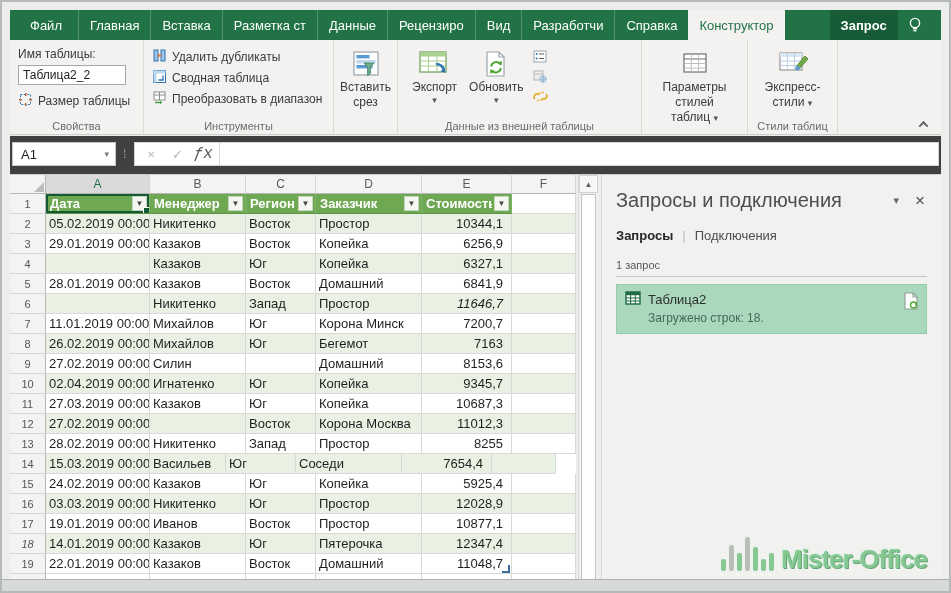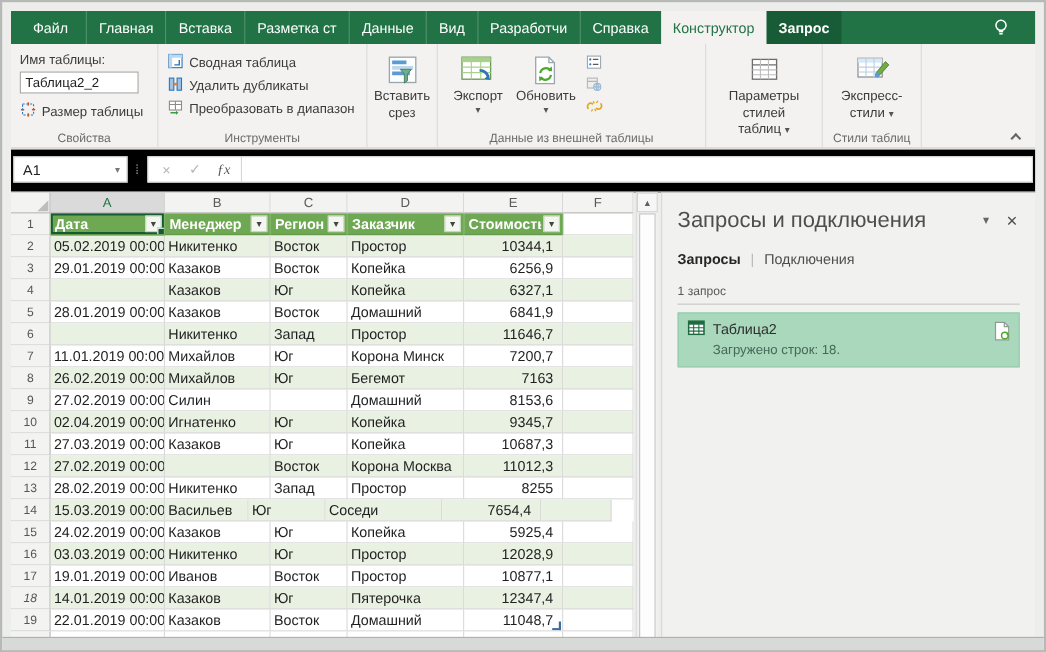--- a/index.html
+++ b/index.html
@@ -5,21 +5,21 @@
   * { margin:0; padding:0; box-sizing:border-box; }
   body { font-family:"Liberation Sans","DejaVu Sans",sans-serif; background:#fff; }
   #app { position:relative; width:951px; height:593px; border:2px solid #b6bab6; background:#ededeb; overflow:hidden; }
 
   
   .tabbar { position:absolute; top:8px; left:8px; right:8px; height:30px; background:#217346; display:flex; align-items:stretch; color:#fff; font-size:13px; }
   #tabs { display:flex; align-items:stretch; }
   .tab { display:flex; align-items:center; padding:0 11px; white-space:nowrap; cursor:default; border-left:1px solid rgba(255,255,255,0.22); }
   .tab.file { border-left:none; padding:0 16px 0 20px; }
   .tab.active { background:#f3f2f1; color:#217346; border-left:none; }
-  .tab.contextual { background:#185c37; border-left:none; font-weight:bold; }
+  .tab.contextual { background:#185c37; border-left:none; font-weight:bold;margin-left:45px; }
   .tabbar-right { margin-left:auto; display:flex; align-items:center; gap:8px; padding-right:14px; }
   .tb-item { display:flex; align-items:center; gap:6px; padding:0 10px; height:100%; }
   .tb-icon svg { display:block; }
 
   
   .ribbon { position:absolute; top:38px; left:8px; right:8px; height:95px; background:#f3f2f1; border-bottom:1px solid #d0cecb; display:flex; }
   .rgroup { position:relative; border-right:1px solid #dcdad7; padding:5px 8px 16px 8px; }
   .rgroup-label { position:absolute; bottom:2px; left:0; right:0; text-align:center; font-size:11px; color:#6b6b6b; white-space:nowrap; }
   .small-btn { display:flex; align-items:center; gap:5px; font-size:12px; color:#3b3b3b; margin:3px 0; white-space:nowrap; cursor:default; }
   .small-btn svg { flex:none; }
@@ -28,27 +28,27 @@
   .big-btn { display:flex; flex-direction:column; align-items:center; justify-content:flex-start; font-size:12px; color:#3b3b3b; padding:3px 6px; text-align:center; line-height:1.25; cursor:default; }
   .big-btn .bicon { height:32px; display:flex; align-items:center; }
   .drop { font-size:9px; color:#555; line-height:1; margin-top:1px; }
   .ext-row { display:flex; align-items:flex-start; }
   .mini-col { display:flex; flex-direction:column; gap:4px; padding:3px 2px; }
   .mini-btn { width:18px; height:16px; display:flex; align-items:center; justify-content:center; }
   .ribbon-collapse { position:absolute; right:10px; bottom:4px; width:16px; height:12px; display:flex; align-items:center; justify-content:center; cursor:default; }
   .chev { width:7px; height:7px; border-left:2px solid #666; border-top:2px solid #666; transform:rotate(45deg) translate(1px,1px); }
 
   
-  .fbar { position:absolute; top:134px; left:8px; right:8px; height:39px; background:#000000; display:flex; align-items:center; padding:4px 2px 6px 2px; border-bottom:1px solid #cfcfcf; }
+  .fbar { position:absolute; top:134px; left:8px; right:8px; height:39px; background:#404040; display:flex; align-items:center; padding:4px 2px 6px 2px; border-bottom:1px solid #cfcfcf; }
   .namebox { width:104px; height:24px; background:#fff; border:1px solid #c6c6c6; display:flex; align-items:center; font-size:13px; color:#222; padding-left:8px; }
   .namebox .nb-arrow { margin-left:auto; padding-right:6px; color:#777; font-size:9px; }
   .fdots { color:#a0a0a0; padding:0 7px; font-size:12px; letter-spacing:1px; }
   .fbtns { display:flex; align-items:center; gap:2px; background:#fff; border:1px solid #d6d6d6; height:24px; padding:0 4px; }
   .fbtn { width:24px; text-align:center; color:#b5b5b5; font-size:13px; }
-  .fbtn.fx { color:#595959; font-family:Liberation Serif, serif; font-style:italic; font-size:13px;text-align:center; }
+  .fbtn.fx { color:#595959; font-family:Liberation Mono, monospace; font-style:italic; font-size:16px;text-align:center; }
   .finput { flex:1; height:24px; background:#fff; border:1px solid #d6d6d6; border-left:none; font-size:13px; padding:0 6px; font-family:inherit; }
 
   
   #sheet { position:absolute; top:173px; left:8px; width:566px; height:408px; background:#fff; overflow:hidden; font-size:13px; }
   .g-row { display:flex; height:20px; }
   .colhdr-row { display:flex; height:19px; }
   .colhdr { background:#f3f3f2; border-right:1px solid #d5d5d5; border-bottom:1px solid #b7b7b7; color:#5a5a5a; font-size:12px; display:flex; align-items:center; justify-content:center; }
   .colhdr.selcol { background:#dadada; color:#217346; }
   .corner { position:relative; background:#f3f3f2; border-right:1px solid #b7b7b7; border-bottom:1px solid #b7b7b7; }
   .corner:after { content:''; position:absolute; right:1px; bottom:1px; border-left:10px solid transparent; border-bottom:10px solid #bdbdbd; }
@@ -98,20 +98,21 @@
 
 <div id="app">
 
   <div class="tabbar">
     <div id="tabs">
         <div class="tab file">Файл</div>
         <div class="tab">Главная</div>
         <div class="tab">Вставка</div>
         <div class="tab">Разметка ст</div>
         <div class="tab">Данные</div>
+        <div class="tab">Рецензиро</div>
         <div class="tab">Вид</div>
         <div class="tab">Разработчи</div>
         <div class="tab">Справка</div>
         <div class="tab active">Конструктор</div>
         <div class="tab contextual">Запрос</div>
       </div>
     <div class="tabbar-right">
       <div class="tb-item">
         <span class="tb-icon">
           <svg width="14" height="16" viewBox="0 0 14 16">
@@ -143,37 +144,37 @@
         </span>
         <span>Размер таблицы</span>
       </div>
       <div class="rgroup-label">Свойства</div>
     </div>
 
     <div class="rgroup" style="width:190px">
       <div class="small-btn">
         <span>
           <svg width="15" height="15" viewBox="0 0 15 15">
+              <rect x="2" y="2" width="4" height="11" fill="#9dc3e6" stroke="#2e75b6" stroke-width="1"></rect>
+              <rect x="9" y="2" width="4" height="11" fill="#9dc3e6" stroke="#2e75b6" stroke-width="1"></rect>
+              <rect x="6" y="6.3" width="3" height="2.4" fill="#ed7d31"></rect>
+            </svg>
+        </span>
+        <span>Удалить дубликаты</span>
+      </div>
+      <div class="small-btn">
+        <span>
+          <svg width="15" height="15" viewBox="0 0 15 15">
               <rect x="1.5" y="1.5" width="12" height="12" fill="#fff" stroke="#2e75b6" stroke-width="1"></rect>
               <rect x="1.5" y="1.5" width="12" height="3" fill="#bdd7ee"></rect>
               <rect x="1.5" y="1.5" width="3" height="12" fill="#bdd7ee"></rect>
               <path d="M6.5 11 L11 11 L11 6.5" fill="none" stroke="#2e75b6" stroke-width="1.3"></path>
             </svg>
         </span>
         <span>Сводная таблица</span>
-      </div>
-      <div class="small-btn">
-        <span>
-          <svg width="15" height="15" viewBox="0 0 15 15">
-              <rect x="2" y="2" width="4" height="11" fill="#9dc3e6" stroke="#2e75b6" stroke-width="1"></rect>
-              <rect x="9" y="2" width="4" height="11" fill="#9dc3e6" stroke="#2e75b6" stroke-width="1"></rect>
-              <rect x="6" y="6.3" width="3" height="2.4" fill="#ed7d31"></rect>
-            </svg>
-        </span>
-        <span>Удалить дубликаты</span>
       </div>
       <div class="small-btn">
         <span>
           <svg width="15" height="15" viewBox="0 0 15 15">
               <rect x="2" y="2" width="11" height="8" fill="#fff" stroke="#8c8c8c" stroke-width="1"></rect>
               <line x1="2" y1="5" x2="13" y2="5" stroke="#8c8c8c"></line>
               <line x1="7.5" y1="2" x2="7.5" y2="10" stroke="#8c8c8c"></line>
               <path d="M3 12.5 h6" stroke="#359e45" stroke-width="1.4" fill="none"></path>
               <path d="M8 10.7 l2.2 1.8 -2.2 1.8 z" fill="#359e45"></path>
             </svg>
@@ -390,21 +391,21 @@
         <div class="cell" style="width: 106px; flex: 0 0 auto;">Домашний</div>
         <div class="cell num" style="width: 90px; flex: 0 0 auto;">6841,9</div>
         <div class="cell" style="width: 64px; flex: 0 0 auto;"></div>
       </div>
       <div class="g-row band">
         <div class="gutter" style="width: 36px; flex: 0 0 auto;">6</div>
         <div class="cell" style="width: 104px; flex: 0 0 auto;"></div>
         <div class="cell" style="width: 96px; flex: 0 0 auto;">Никитенко</div>
         <div class="cell" style="width: 70px; flex: 0 0 auto;">Запад</div>
         <div class="cell" style="width: 106px; flex: 0 0 auto;">Простор</div>
-        <div class="cell num" style="width: 90px; flex: 0 0 auto;">11646,7</div>
+        <div class="cell num" style="width: 90px; flex: 0 0 auto; font-style: italic;">11646,7</div>
         <div class="cell" style="width: 64px; flex: 0 0 auto;"></div>
       </div>
       <div class="g-row">
         <div class="gutter" style="width: 36px; flex: 0 0 auto;">7</div>
         <div class="cell" style="width: 104px; flex: 0 0 auto;">11.01.2019 00:00</div>
         <div class="cell" style="width: 96px; flex: 0 0 auto;">Михайлов</div>
         <div class="cell" style="width: 70px; flex: 0 0 auto;">Юг</div>
         <div class="cell" style="width: 106px; flex: 0 0 auto;">Корона Минск</div>
         <div class="cell num" style="width: 90px; flex: 0 0 auto;">7200,7</div>
         <div class="cell" style="width: 64px; flex: 0 0 auto;"></div>
@@ -562,16 +563,28 @@
       <div class="qi-status">Загружено строк: 18.</div>
       <span class="qi-pagicon">
         <svg width="15" height="18" viewBox="0 0 15 18">
             <path d="M2 1 h8 l4 4 v12 h-12 z" fill="#fff" stroke="#8f9b94" stroke-width="1.1"></path>
             <path d="M10 1 v4 h4" fill="none" stroke="#8f9b94" stroke-width="1.1"></path>
             <circle cx="10.5" cy="13" r="3" fill="none" stroke="#4ea72e" stroke-width="1.3"></circle>
             <path d="M12.8 10.8 l1 2 -2 -0.2 z" fill="#4ea72e"></path>
           </svg>
       </span>
     </div>
+    <div class="watermark">
+      <span class="wm-bars" id="wm-bars">
+          <span class="wm-bar" style="height: 12px; background: rgb(133, 200, 148);"></span>
+          <span class="wm-bar" style="height: 26px; background: rgb(185, 190, 185);"></span>
+          <span class="wm-bar" style="height: 18px; background: rgb(133, 200, 148);"></span>
+          <span class="wm-bar" style="height: 34px; background: rgb(185, 190, 185);"></span>
+          <span class="wm-bar" style="height: 24px; background: rgb(133, 200, 148);"></span>
+          <span class="wm-bar" style="height: 12px; background: rgb(133, 200, 148);"></span>
+          <span class="wm-bar" style="height: 18px; background: rgb(133, 200, 148);"></span>
+        </span>
+      <span class="wm-text">Mister-Office</span>
+    </div>
   </div>
 
   <div class="bottom-strip"></div>
 </div>
 
 </body></html>

